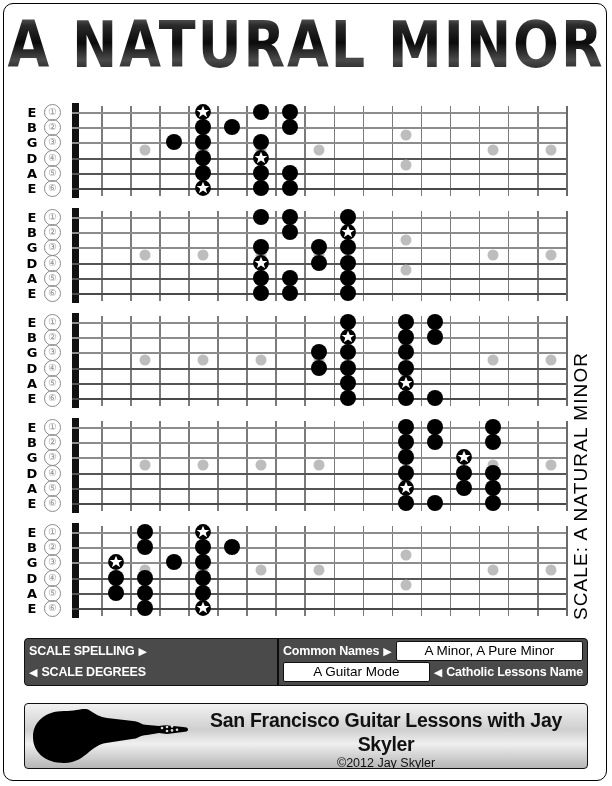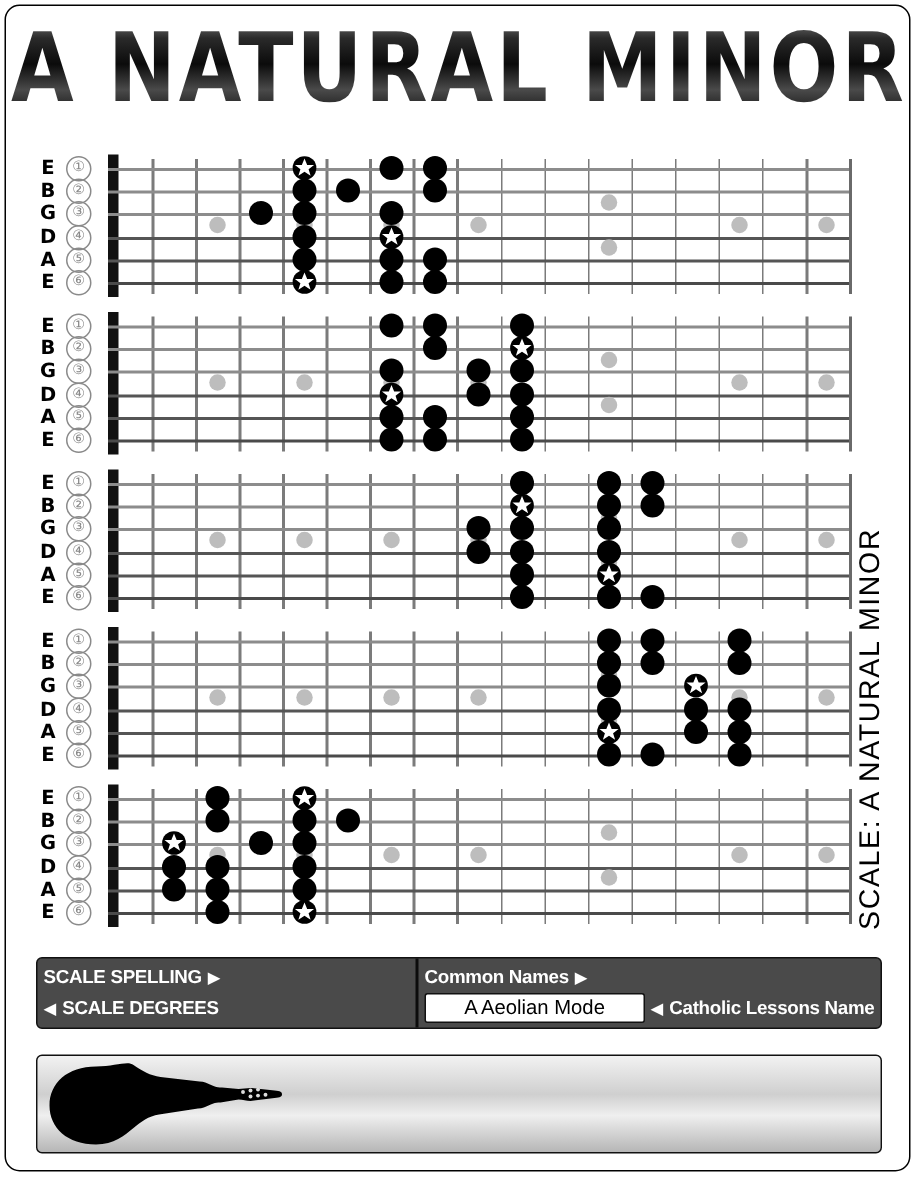--- a/index.html
+++ b/index.html
@@ -641,23 +641,24 @@
     </div>
     <div class="lgrow r2">
       <span class="tri">◀</span>
       <span class="lglabel">SCALE DEGREES</span>
     </div>
   </div>
   <div class="legend-half legend-right">
     <div class="lgrow r1">
       <span class="lglabel">Common Names</span>
       <span class="tri">▶</span>
+      <span class="lgvalue wide">A Minor, A Pure Minor</span>
     </div>
     <div class="lgrow r2">
-      <span class="lgvalue wide">A Aeolian Mode</span>
+      <span class="lgvalue wide">A Guitar Mode</span>
       <span class="tri">◀</span>
       <span class="lglabel">Catholic Lessons Name</span>
     </div>
   </div>
 </div>
 
 <div class="footer">
   <div class="guitar">
     <svg width="158" height="58" viewBox="0 0 158 58">
       <path fill="#000" d="M33 3 C14 3 2 14 2 29 C2 44 14 55 33 55 C45 55 52 49 58 44 C63 40 68 36 75 35
@@ -666,13 +667,18 @@
         C134 17.2 131 18 128 18 L117 17 C113 17 111 16 109 15 C107 14 105 13 102 13
         L76 10 C69 9 64 6 58 2 C54 -1 46 3 33 3 Z"></path>
       <circle cx="131" cy="20" r="1.3" fill="#ddd"></circle>
       <circle cx="136" cy="19" r="1.3" fill="#ddd"></circle>
       <circle cx="141" cy="18.4" r="1.3" fill="#ddd"></circle>
       <circle cx="146" cy="21.8" r="1.3" fill="#ddd"></circle>
       <circle cx="141" cy="22.4" r="1.3" fill="#ddd"></circle>
       <circle cx="136" cy="23" r="1.3" fill="#ddd"></circle>
     </svg>
   </div>
+  <div class="foot-text">
+    <div class="foot-l1">San Francisco Guitar Lessons with Jay Skyler</div>
+    <div class="foot-l2">©2012 Jay Skyler</div>
+
+  </div>
 </div>
 
 </body></html>

